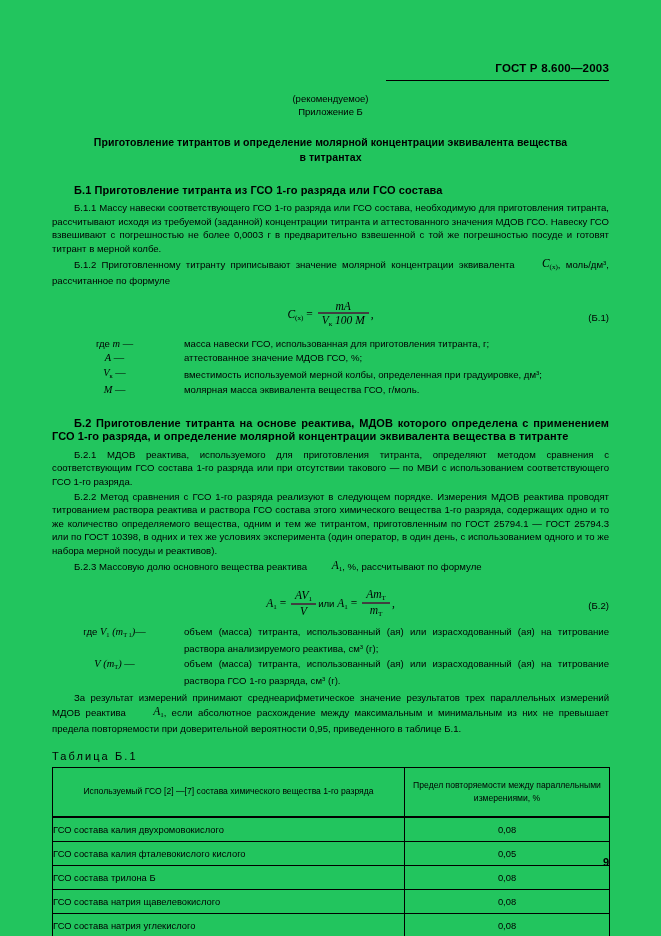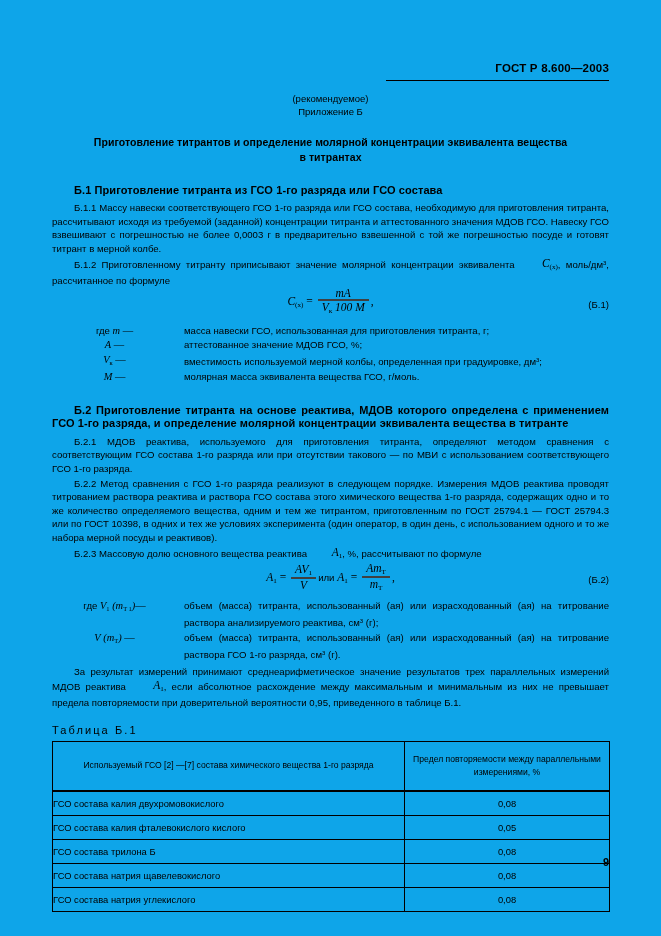--- a/index.html
+++ b/index.html
@@ -10,21 +10,21 @@
   }
   body {
     font-family: "Liberation Sans", sans-serif;
     color: #000000;
   }
   .page {
     position: relative;
     width: 661px;
     height: 936px;
     margin: 0 auto;
-    background: #0ea5e9;
+    background: #22c55e;
     box-sizing: border-box;
     padding: 0;
     overflow: hidden;
   }
   .content {
     position: absolute;
     left: 52px;
     top: 0;
     width: 557px;
   }
@@ -81,20 +81,21 @@
     text-indent: 22px;
     margin: 0;
     margin-top: 2px;
     hyphens: manual;
   }
   p.body.first { margin-top: 4px; }
 
   
   .formula-row {
     position: relative;
+    margin-top: 13px;
     margin-bottom: 4px;
     height: 30px;
   }
   .formula-center {
     position: absolute;
     left: 0; right: 0;
     text-align: center;
     top: 0;
   }
   .eqnum {

